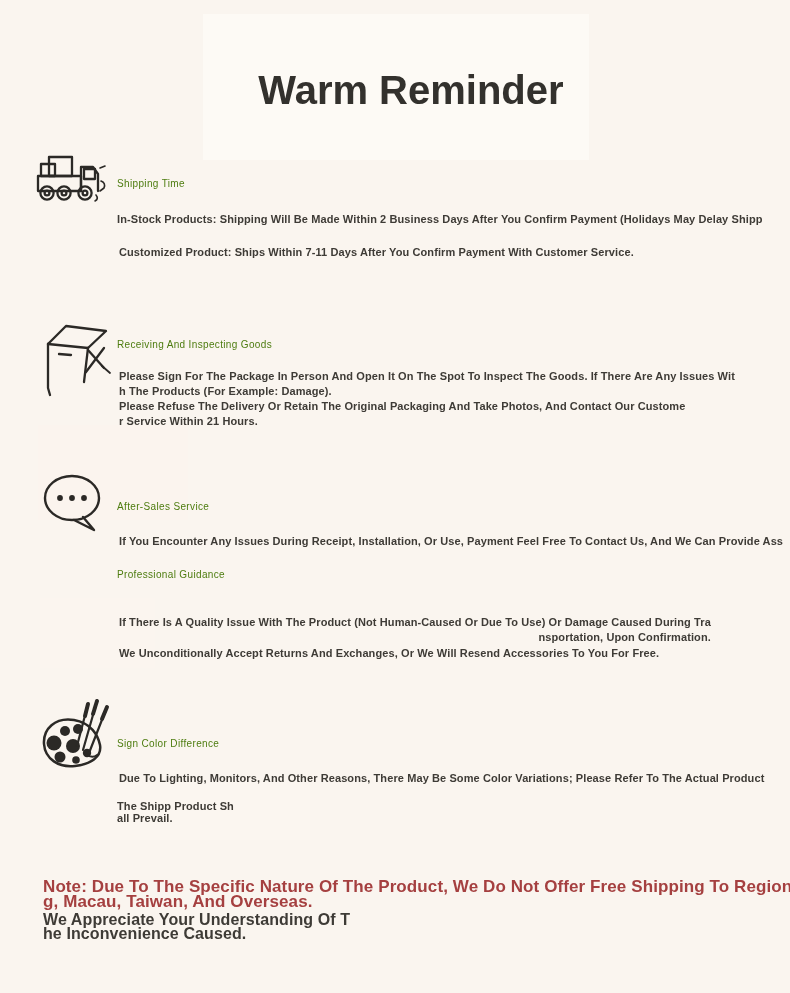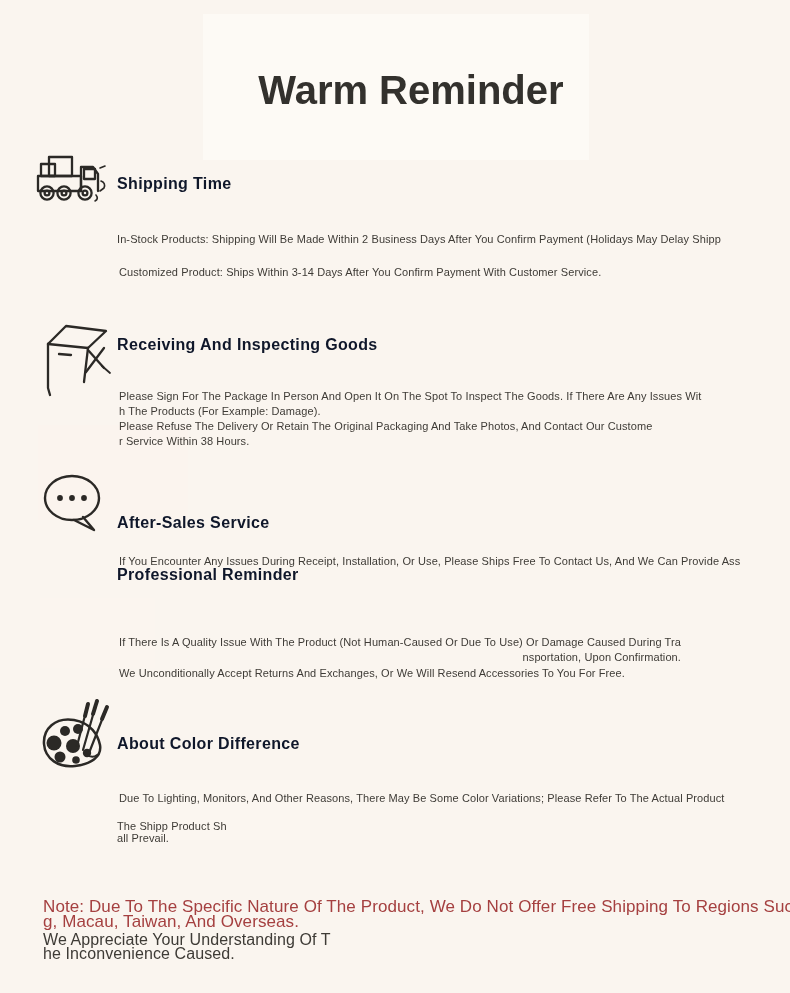--- a/index.html
+++ b/index.html
@@ -13,26 +13,26 @@
   .patch-title{left:203px;top:14px;width:386px;height:146px;background:rgba(255,253,250,0.55);}
   .patch-a{left:38px;top:425px;width:150px;height:95px;background:rgba(253,244,238,0.35);}
   .patch-b{left:40px;top:598px;width:115px;height:70px;background:rgba(252,246,240,0.40);}
   .patch-c{left:40px;top:780px;width:270px;height:60px;background:rgba(252,247,242,0.40);}
   .title{
     left:0;top:66px;width:822px;text-align:center;
     font-size:40px;font-weight:700;color:#33312d;letter-spacing:0px;
     line-height:48px;white-space:pre;
   }
   .h{
-    font-size:16px;font-weight:700;color:#0f172a;letter-spacing:0.35px;
+    font-size:10px;font-weight:400;color:#4d7c0f;letter-spacing:0.35px;
     line-height:17px;white-space:pre;
   }
   .b{
-    font-size:11px;font-weight:400;color:#3e3b36;letter-spacing:0.1px;
-    line-height:14.5px;white-space:pre;margin-top:20px;
+    font-size:11px;font-weight:700;color:#3e3b36;letter-spacing:0.1px;
+    line-height:14.5px;white-space:pre;
   }
   .b.tight{line-height:12px;}
   .note-red{color:#a54040;font-size:17px;line-height:14.5px;}
   .note-dark{color:#3e3b36;font-size:16px;line-height:14px;}
   .icon svg{display:block;}
   .icon{color:#2b2926;}
 </style>
 </head>
 <body>
 
@@ -56,52 +56,52 @@
       <circle cx="31" cy="40" r="2.4"></circle>
     <circle cx="52" cy="40" r="6.6"></circle>
       <circle cx="52" cy="40" r="2.4"></circle>
     <path d="M67 15 l5 -2" stroke-width="1.6"></path>
     <path d="M68 28 q5 2 3 7 l-4 3" stroke-width="1.6"></path>
     <path d="M63 42 q3 4 -1 6" stroke-width="1.6"></path>
   </svg>
 </div>
 <div class="abs h" style="left:117px;top:175px;">Shipping Time</div>
 <div class="abs b" style="left:117px;top:212px;">In-Stock Products: Shipping Will Be Made Within 2 Business Days After You Confirm Payment (Holidays May Delay Shipp</div>
-<div class="abs b" style="left:119px;top:245px;">Customized Product: Ships Within 3-14 Days After You Confirm Payment With Customer Service.</div>
+<div class="abs b" style="left:119px;top:245px;">Customized Product: Ships Within 7-11 Days After You Confirm Payment With Customer Service.</div>
 
 <div class="abs icon" style="left:40px;top:318px;">
   <svg width="74" height="80" viewBox="0 0 74 80" fill="none" stroke="currentColor" stroke-width="2.3" stroke-linecap="round" stroke-linejoin="round">
     <path d="M8 26 L26 8 L66 13 L48 30"></path>
     <path d="M8 26 L48 30"></path>
     <path d="M8 26 L8 70 M8 70 L10 77"></path>
     <path d="M48 30 L44 64"></path>
     <path d="M19 36 L31 37"></path>
     <path d="M48 32 L64 50"></path>
     <path d="M64 30 L46 54"></path>
     <path d="M62 48 l8 7" stroke-width="1.8"></path>
   </svg>
 </div>
 <div class="abs h" style="left:117px;top:336px;">Receiving And Inspecting Goods</div>
 <div class="abs b" style="left:119px;top:369px;">Please Sign For The Package In Person And Open It On The Spot To Inspect The Goods. If There Are Any Issues Wit
 h The Products (For Example: Damage).</div>
 <div class="abs b" style="left:119px;top:399px;">Please Refuse The Delivery Or Retain The Original Packaging And Take Photos, And Contact Our Custome
-r Service Within 38 Hours.</div>
+r Service Within 21 Hours.</div>
 
 <div class="abs icon" style="left:39px;top:472px;">
   <svg width="72" height="62" viewBox="0 0 72 62" fill="none" stroke="currentColor" stroke-width="2.4" stroke-linecap="round" stroke-linejoin="round">
     <ellipse cx="33" cy="26" rx="27" ry="22"></ellipse>
     <path d="M44 45 L55 58 L35 48"></path>
     <circle cx="21" cy="26" r="2.9" fill="currentColor" stroke="none"></circle>
     <circle cx="33" cy="26" r="2.9" fill="currentColor" stroke="none"></circle>
     <circle cx="45" cy="26" r="2.9" fill="currentColor" stroke="none"></circle>
   </svg>
 </div>
-<div class="abs h" style="left:117px;top:498px;margin-top:16px;">After-Sales Service</div>
-<div class="abs b" style="left:119px;top:534px;">If You Encounter Any Issues During Receipt, Installation, Or Use, Please Ships Free To Contact Us, And We Can Provide Ass</div>
-<div class="abs h" style="left:117px;top:566px;">Professional Reminder</div>
+<div class="abs h" style="left:117px;top:498px;">After-Sales Service</div>
+<div class="abs b" style="left:119px;top:534px;">If You Encounter Any Issues During Receipt, Installation, Or Use, Payment Feel Free To Contact Us, And We Can Provide Ass</div>
+<div class="abs h" style="left:117px;top:566px;">Professional Guidance</div>
 <div class="abs b" style="left:119px;top:615px;text-align:right;">If There Is A Quality Issue With The Product (Not Human-Caused Or Due To Use) Or Damage Caused During Tra
 nsportation, Upon Confirmation.</div>
 <div class="abs b" style="left:119px;top:646px;text-align:right;">We Unconditionally Accept Returns And Exchanges, Or We Will Resend Accessories To You For Free.</div>
 
 <div class="abs icon" style="left:36px;top:696px;">
   <svg width="80" height="80" viewBox="0 0 80 80" fill="none" stroke="currentColor" stroke-width="2.5" stroke-linecap="round" stroke-linejoin="round">
     <path d="M38 24 C19 21 7 33 8 48 C9 63 23 72 39 70 C55 68 66 61 64 49 C62 39 55 27 38 24 Z"></path>
     <circle cx="18" cy="47" r="7.5" fill="currentColor" stroke="none"></circle>
     <circle cx="29" cy="35" r="5" fill="currentColor" stroke="none"></circle>
     <circle cx="42" cy="33" r="5" fill="currentColor" stroke="none"></circle>
@@ -111,21 +111,21 @@
     <circle cx="51" cy="57" r="4.2" fill="currentColor" stroke="none"></circle>
     <path d="M52 8 L41 50" stroke-width="2.2"></path>
     <path d="M61 5 L47 54" stroke-width="2.2"></path>
     <path d="M71 11 L53 57" stroke-width="2.2"></path>
     <path d="M52 8 L49 20" stroke-width="4"></path>
     <path d="M61 5 L57 18" stroke-width="4"></path>
     <path d="M71 11 L66 23" stroke-width="4"></path>
     <path d="M50 58 q6 5 11 1" stroke-width="1.8"></path>
   </svg>
 </div>
-<div class="abs h" style="left:117px;top:735px;">About Color Difference</div>
+<div class="abs h" style="left:117px;top:735px;">Sign Color Difference</div>
 <div class="abs b" style="left:119px;top:771px;">Due To Lighting, Monitors, And Other Reasons, There May Be Some Color Variations; Please Refer To The Actual Product</div>
 <div class="abs b tight" style="left:117px;top:800px;">The Shipp Product Sh
 all Prevail.</div>
 
 <div class="abs b note-red" style="left:43px;top:880px;">Note: Due To The Specific Nature Of The Product, We Do Not Offer Free Shipping To Regions Such As Xinjiang, Tibet, Hong Kon
 g, Macau, Taiwan, And Overseas.</div>
 <div class="abs b note-dark" style="left:43px;top:913px;">We Appreciate Your Understanding Of T
 he Inconvenience Caused.</div>
 
 </body></html>

